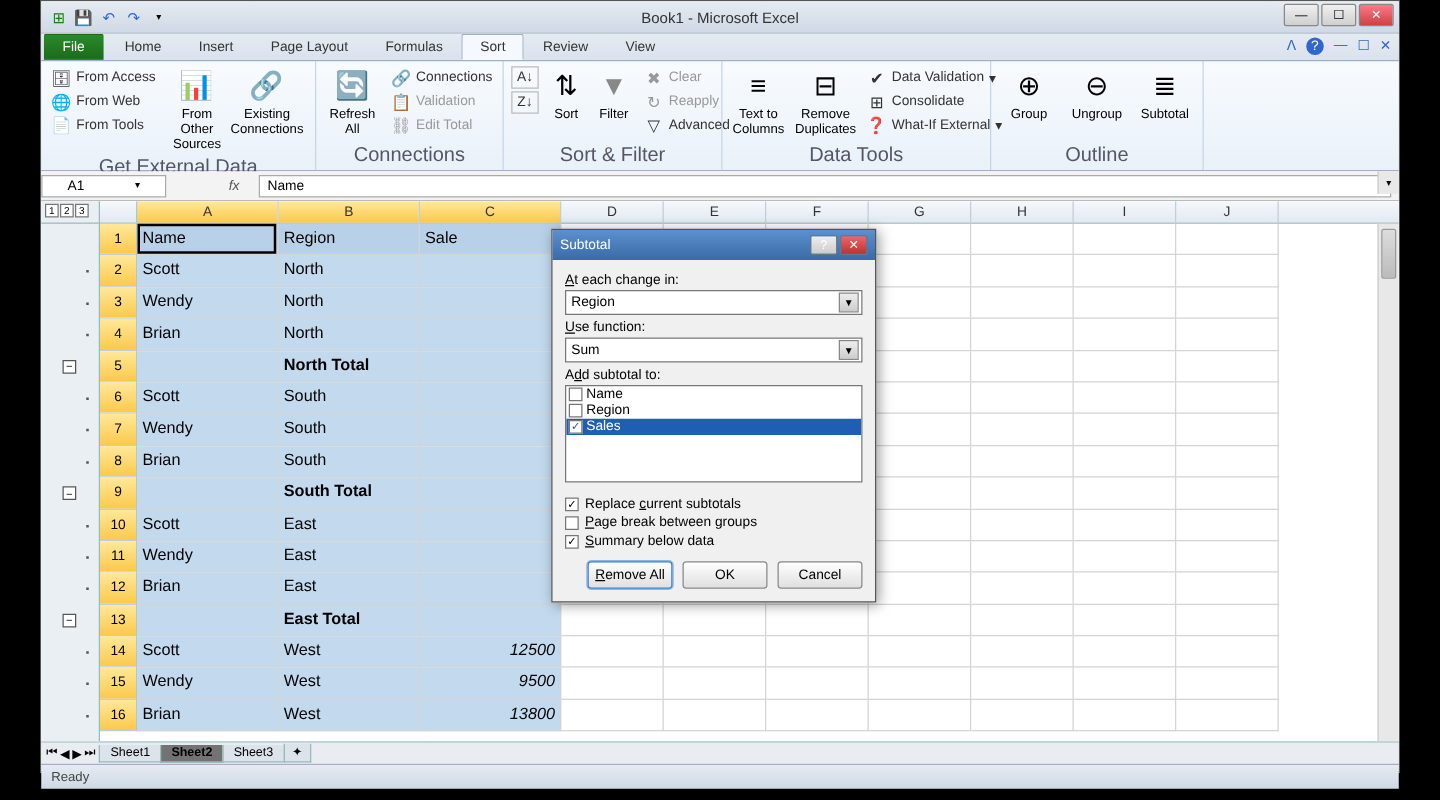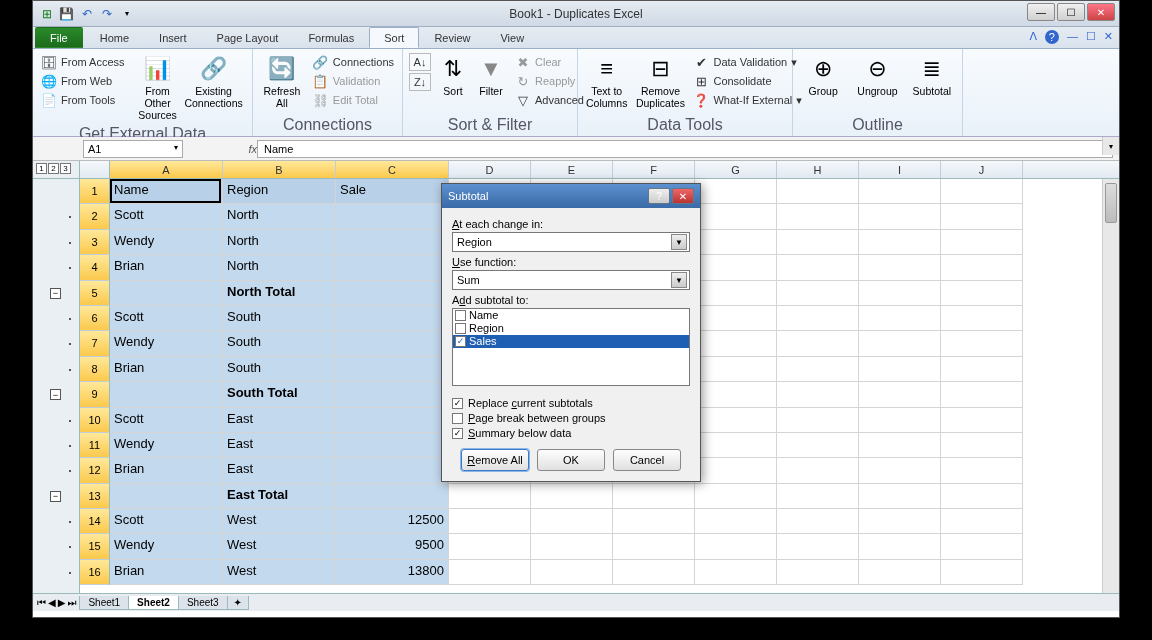--- a/index.html
+++ b/index.html
@@ -29,22 +29,22 @@
 .rgroup-label { text-align: center; font-size: 16px; color: #556; padding-top: 2px; }
 .rbtn-large { display: flex; flex-direction: column; align-items: center; gap: 2px; font-size: 10.5px; text-align:center; width: 50px; padding:2px; }
 .rbtn-small { display: flex; align-items: center; gap: 4px; font-size: 11px; padding: 1px 2px; white-space: nowrap; color:#333; }
 .rbtn-small.disabled { color:#999; }
 .ricon { width: 16px; height: 16px; display:inline-flex; align-items:center; justify-content:center; font-size:13px; }
 .ricon-lg { width: 28px; height: 28px; font-size: 22px; display:flex; align-items:center; justify-content:center; }
 .vstack { display:flex; flex-direction:column; gap:1px; }
 
 
 .formula-bar { height: 24px; display:flex; align-items:center; border-bottom:1px solid #bbb; background:#f3f3f3; }
-.name-box { width: 100px; margin-left:50px; background:#fff; border:1px solid #aaa; padding:2px 4px; font-size:11px; display:flex; justify-content:space-between; }
-.fx-label { width:24px; text-align:right; font-style:italic; color:#555; margin-left:50px; }
+.name-box { width: 100px; background:#fff; border:1px solid #aaa; padding:2px 20px; font-size:11px; display:flex; justify-content:space-between; }
+.fx-label { width:24px; text-align:left; font-style:italic; color:#555; margin-left:50px; }
 .formula-input { flex:1; background:#fff; border:1px solid #aaa; padding:2px 6px; margin-right:6px; height:18px; font-size:11px; }
 
 
 .sheet-area { position: relative; height: 432px; display:flex; background:#fff; }
 .outline-controls { width: 47px; background:#eaeff4; border-right:1px solid #9bb; }
 .outline-header { height:18px; display:flex; gap:1px; padding:2px 3px; border-bottom:1px solid #9bb; }
 .outline-btn { width:11px; height:11px; border:1px solid #777; background:#fff; font-size:8px; display:flex; align-items:center; justify-content:center; }
 .outline-body { position:relative; }
 .outline-row { height:25.4px; position:relative; }
 .outline-minus { position:absolute; right:18px; width:11px; height:11px; border:1px solid #555; background:#fff; font-size:9px; display:flex; align-items:center; justify-content:center; top:7px; }
@@ -56,70 +56,70 @@
 .col-h { border-right:1px solid #c0cdda; text-align:center; font-size:11px; line-height:18px; color:#333; }
 .col-h.sel { background: linear-gradient(#ffe89a,#fbc94c); }
 .grid-body { position:relative; }
 .row { display:flex; height:25.4px; }
 .row-h { width:30px; background:linear-gradient(#f5f8fb,#e2e9f2); border-right:1px solid #9bb; border-bottom:1px solid #c0cdda; text-align:center; font-size:11px; line-height:25px; }
 .row-h.sel { background: linear-gradient(#ffe89a,#fbc94c); }
 .cell { border-right:1px solid #d4d4d4; border-bottom:1px solid #d4d4d4; padding:3px 4px; font-size:13px; overflow:hidden; white-space:nowrap; }
 .cell.selected { background:#c3d9ee; }
 .cell.selhdr { background:#b8d1e8; font-weight:normal; }
 .cell.bold { font-weight:bold; }
-.cell.right { text-align:right; }
+.cell.right { text-align:right;font-style:italic; }
 .active-border { position:absolute; border:2px solid #000; pointer-events:none; }
 
 
 .wA{width:113px}.wB{width:113px}.wC{width:113px}.wD{width:82px}.wE{width:82px}.wF{width:82px}.wG{width:82px}.wH{width:82px}.wI{width:82px}.wJ{width:82px}
 
 
 .dialog { position:absolute; left:408px; top:182px; width:260px; background:#f0f0f0; border:1px solid #555; box-shadow: 2px 2px 10px rgba(0,0,0,0.4); z-index:100; }
 .dlg-title { height:24px; background:linear-gradient(#5c90ce,#3a6aa8); color:#fff; display:flex; align-items:center; padding:0 6px; font-size:11px; justify-content:space-between; }
 .dlg-title-btns { display:flex; gap:2px; }
 .dlg-tbtn { width:22px; height:16px; background:linear-gradient(#eee,#ccc); border:1px solid #678; border-radius:2px; display:flex; align-items:center; justify-content:center; font-size:10px; }
 .dlg-tbtn.close { background:linear-gradient(#e66,#b33); color:#fff; }
 .dlg-body { padding:6px 10px 10px; font-size:11px; }
 .dlg-label { margin:4px 0 2px; }
 .dlg-combo { width:100%; height:20px; border:1px solid #777; background:#fff; display:flex; justify-content:space-between; align-items:center; padding:0 2px 0 4px; }
 .dlg-combo-btn { width:16px; height:16px; background:linear-gradient(#eee,#ccc); border:1px solid #888; display:flex; align-items:center; justify-content:center; font-size:8px; }
 .dlg-list { width:100%; height:78px; border:1px solid #777; background:#fff; overflow:auto; }
 .dlg-list-item { padding:0 2px; display:flex; align-items:center; gap:3px; font-size:11px; line-height:13px; }
 .dlg-list-item.sel { background:#1e5fb4; color:#fff; }
 .dlg-chk { width:11px; height:11px; border:1px solid #777; background:#fff; display:inline-flex; align-items:center; justify-content:center; font-size:9px; }
 .dlg-checkline { display:flex; align-items:center; gap:5px; margin:3px 0; }
-.dlg-buttons { display:flex; gap:8px; justify-content:center; margin-top:10px; }
+.dlg-buttons { display:flex; gap:8px; justify-content:flex-end; margin-top:10px; }
 .dlg-btn { width:68px; height:22px; border:1px solid #888; background:linear-gradient(#fefefe,#e0e0e0); border-radius:3px; font-size:11px; }
 .dlg-btn.focus { border:1px solid #3a7ac8; box-shadow: 0 0 0 1px #8ab8e6; }
 
 
 .sheet-tabs { height:18px; background:#e9edf2; border-top:1px solid #9bb; display:flex; align-items:center; font-size:10px; }
 .sheet-nav { display:flex; gap:2px; padding:0 4px; }
 .sheet-tab { padding:1px 8px; background:#dce3ea; border:1px solid #9bb; border-top:none; margin-left:-1px; }
-.sheet-tab.active { background:#ffffff; font-weight:bold; }
+.sheet-tab.active { background:#737373; font-weight:bold; }
 .status-bar { height:20px; background:linear-gradient(#e5ebf1,#cfd9e6); border-top:1px solid #aac; display:flex; align-items:center; padding:0 8px; font-size:10.5px; color:#444; }
 
 .vscroll { position:absolute; right:0; top:18px; bottom:0; width:17px; background:#e8e8e8; border-left:1px solid #ccc; }
 .vscroll-thumb { position:absolute; left:2px; right:2px; top:4px; height:40px; background:linear-gradient(#ddd,#bbb); border:1px solid #999; border-radius:2px; }
 .formula-expand { width:17px; background:#e8e8e8; border-left:1px solid #ccc; height:18px; position:absolute; right:0; top:0; display:flex; align-items:center; justify-content:center; font-size:8px; }
 </style>
 </head>
 <body>
 
 <div class="app-frame">
 
   <div class="titlebar">
     <div class="qat">
       <span class="qat-icon" style="color:#1a7e1a">⊞</span>
       <span class="qat-icon" style="color:#36c">💾</span>
       <span class="qat-icon" style="color:#36c">↶</span>
       <span class="qat-icon" style="color:#36c">↷</span>
       <span class="qat-icon" style="font-size:8px">▾</span>
     </div>
-    <div class="title">Book1 - Duplicates Excel</div>
+    <div class="title">Book1 - Microsoft Excel</div>
     <div class="window-controls">
       <div class="win-btn">—</div>
       <div class="win-btn">☐</div>
       <div class="win-btn close">✕</div>
     </div>
   </div>
 
   <div class="tabs">
     <div class="tab file">File</div>
     <div class="tab">Home</div>
@@ -572,20 +572,23 @@
       <span>◀</span>
       <span>▶</span>
       <span>⏭</span>
     </div>
     <div class="sheet-tab">Sheet1</div>
     <div class="sheet-tab active">Sheet2</div>
     <div class="sheet-tab">Sheet3</div>
     <div class="sheet-tab" style="padding:1px 6px">✦</div>
   </div>
 
+  <div class="status-bar">
+    <span>Ready</span>
+  </div>
 
   <div class="dialog">
     <div class="dlg-title">
       <span>Subtotal</span>
       <div class="dlg-title-btns">
         <div class="dlg-tbtn">?</div>
         <div class="dlg-tbtn close">✕</div>
       </div>
     </div>
     <div class="dlg-body">

